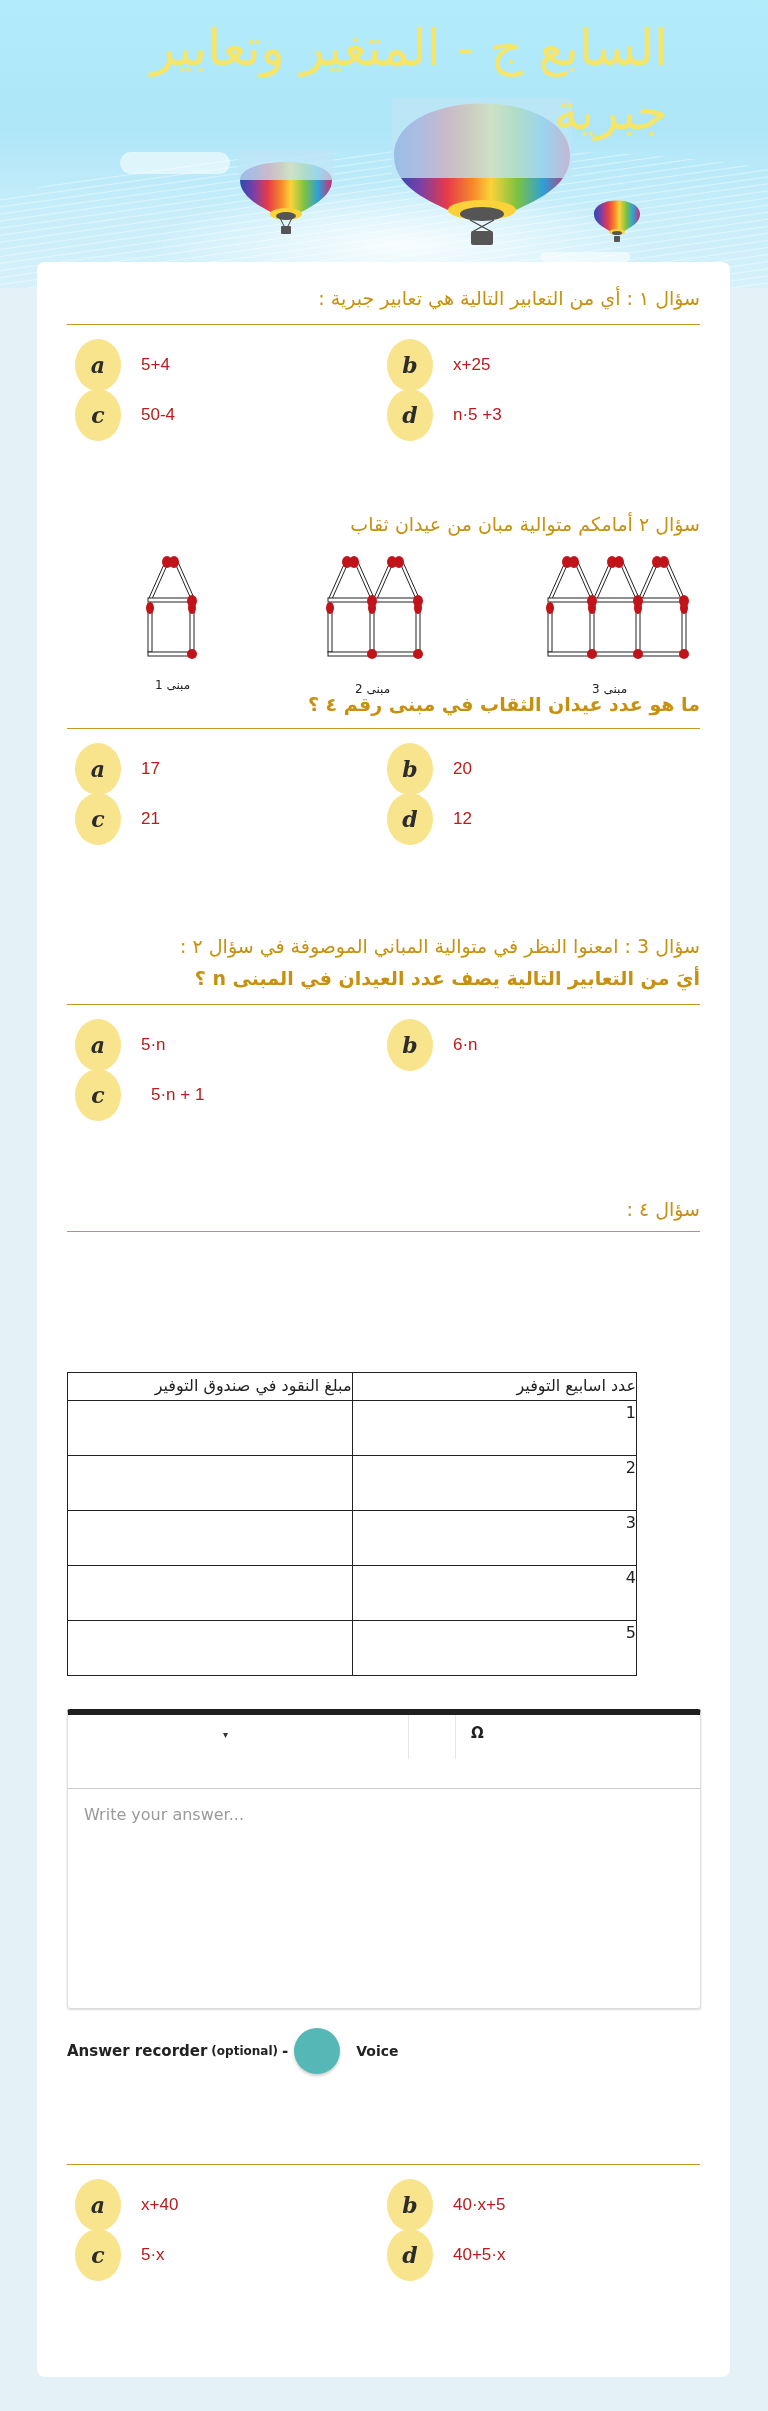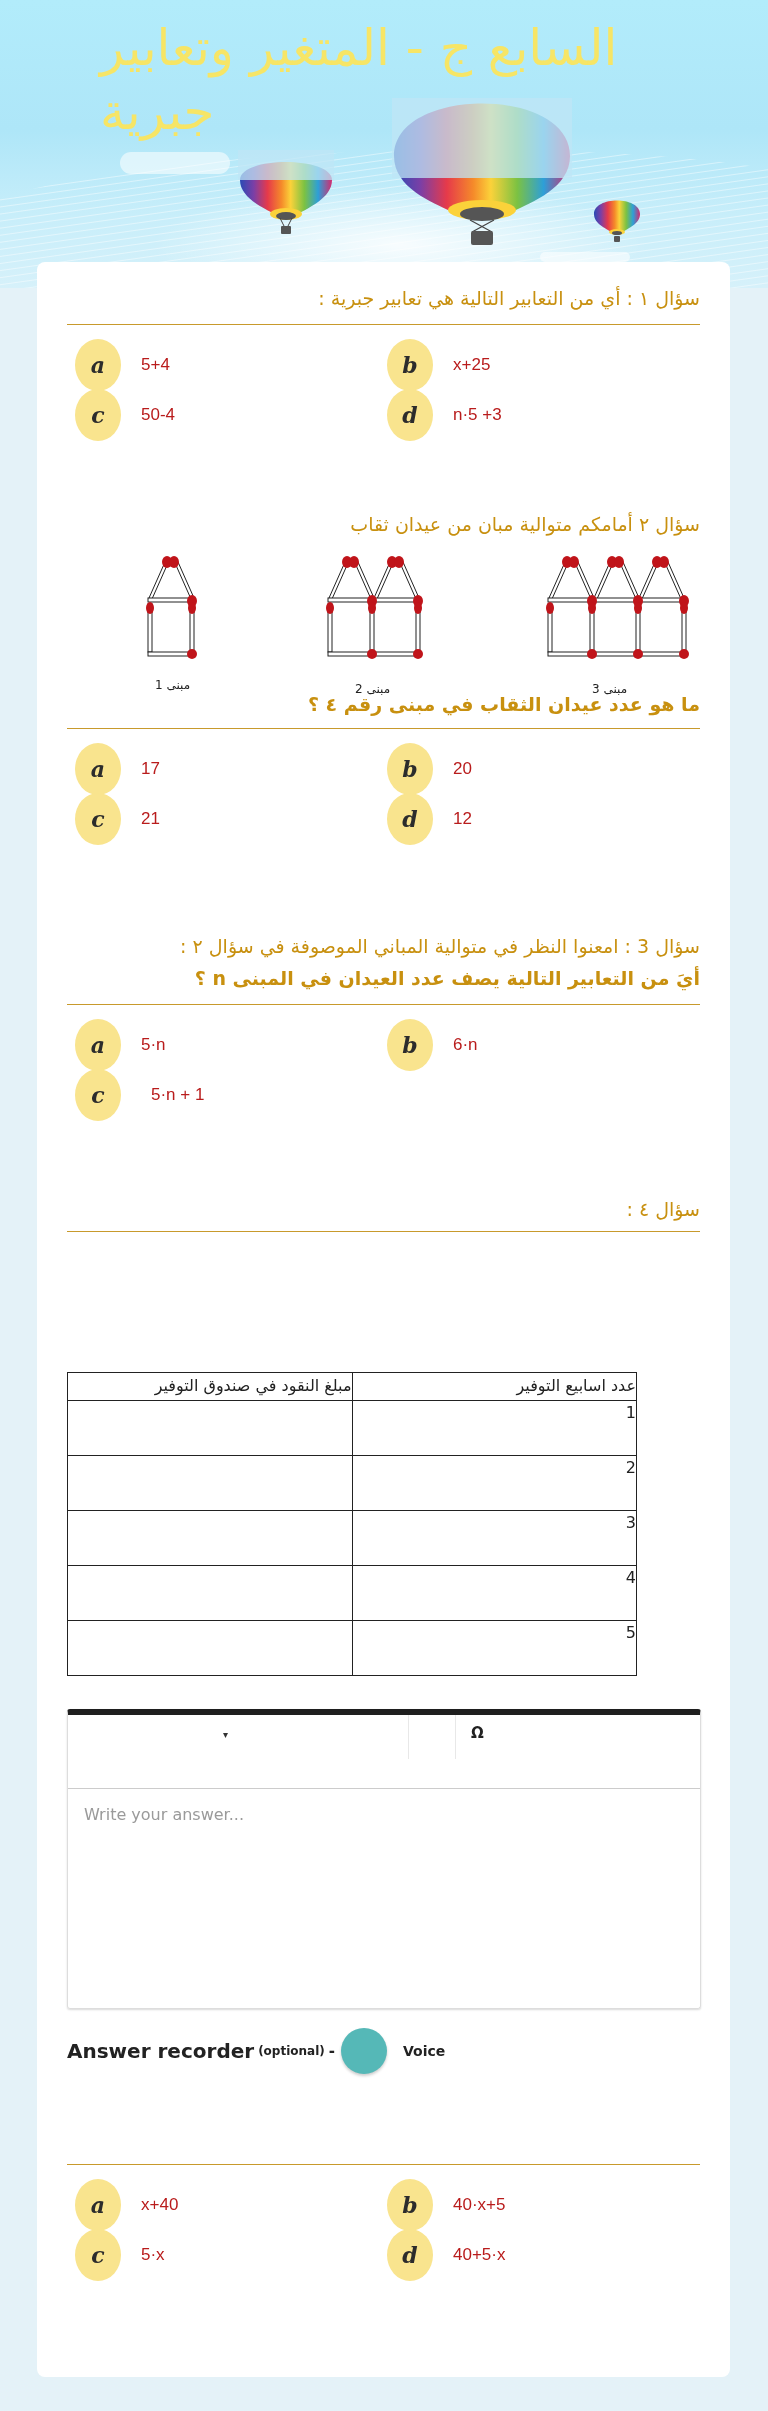--- a/index.html
+++ b/index.html
@@ -24,21 +24,21 @@
   }
   .header .glow {
     position: absolute; left: 150px; top: 185px; width: 500px; height: 120px;
     background: radial-gradient(ellipse at center, rgba(255,255,255,0.85) 0%, rgba(255,255,255,0) 70%);
   }
   .header .cloud {
     position: absolute; height: 22px; background: rgba(255,255,255,0.55); border-radius: 12px;
   }
   .header-title {
     position: absolute; left: 100px; width: 568px; top: 16px;
-    direction: rtl; text-align: left;
+    direction: rtl; text-align: right;
     color: #fde55a; opacity: 0.92;
     font-size: 50px; line-height: 64px; font-weight: normal;
     font-family: "DejaVu Sans", sans-serif;
     z-index: 3;
   }
   .balloon { position: absolute; z-index: 2; }
 
   .card {
     position: absolute; left: 37px; top: 262px; width: 693px; height: 2115px;
     background: #fff; border-radius: 8px;
@@ -85,21 +85,21 @@
   .toolbar .sep1 { position: absolute; left: 340px; top: 0; width: 1px; height: 44px; background: #e8e8e8; }
   .toolbar .sep2 { position: absolute; left: 387px; top: 0; width: 1px; height: 44px; background: #e8e8e8; }
   .toolbar .omega { position: absolute; left: 403px; top: 9px; font-size: 15px; font-weight: bold; color: #222; font-family: "DejaVu Sans", sans-serif; }
   .answer {
     display: block; width: 100%; height: 218px; border: none; resize: none; outline: none;
     padding: 16px 16px; font-size: 16px; color: #333; font-family: "DejaVu Sans", sans-serif; background: transparent;
   }
   .answer::placeholder { color: #9a9a9a; }
 
   .recorder { position: absolute; left: 30px; top: 1764px; display: flex; align-items: center; height: 50px; font-family: "DejaVu Sans", sans-serif; }
-  .recorder .lbl { font-weight: bold; font-size: 20px; color: #222; }
+  .recorder .lbl { font-weight: bold; font-size: 15px; color: #222; }
   .recorder .opt-l { font-weight: bold; font-size: 12px; color: #222; margin-left: 4px; }
   .recorder .dash { font-weight: bold; font-size: 15px; color: #222; margin-left: 4px; }
   .recorder .rec-btn { width: 46px; height: 46px; border-radius: 50%; background: #55b8b7; margin-left: 6px; box-shadow: 0 2px 3px rgba(0,0,0,0.2); cursor: pointer; }
   .recorder .voice { font-weight: bold; font-size: 14px; color: #222; margin-left: 16px; }
 </style>
 </head>
 <body>
 
 <div class="header">
   <div class="waves"></div>

